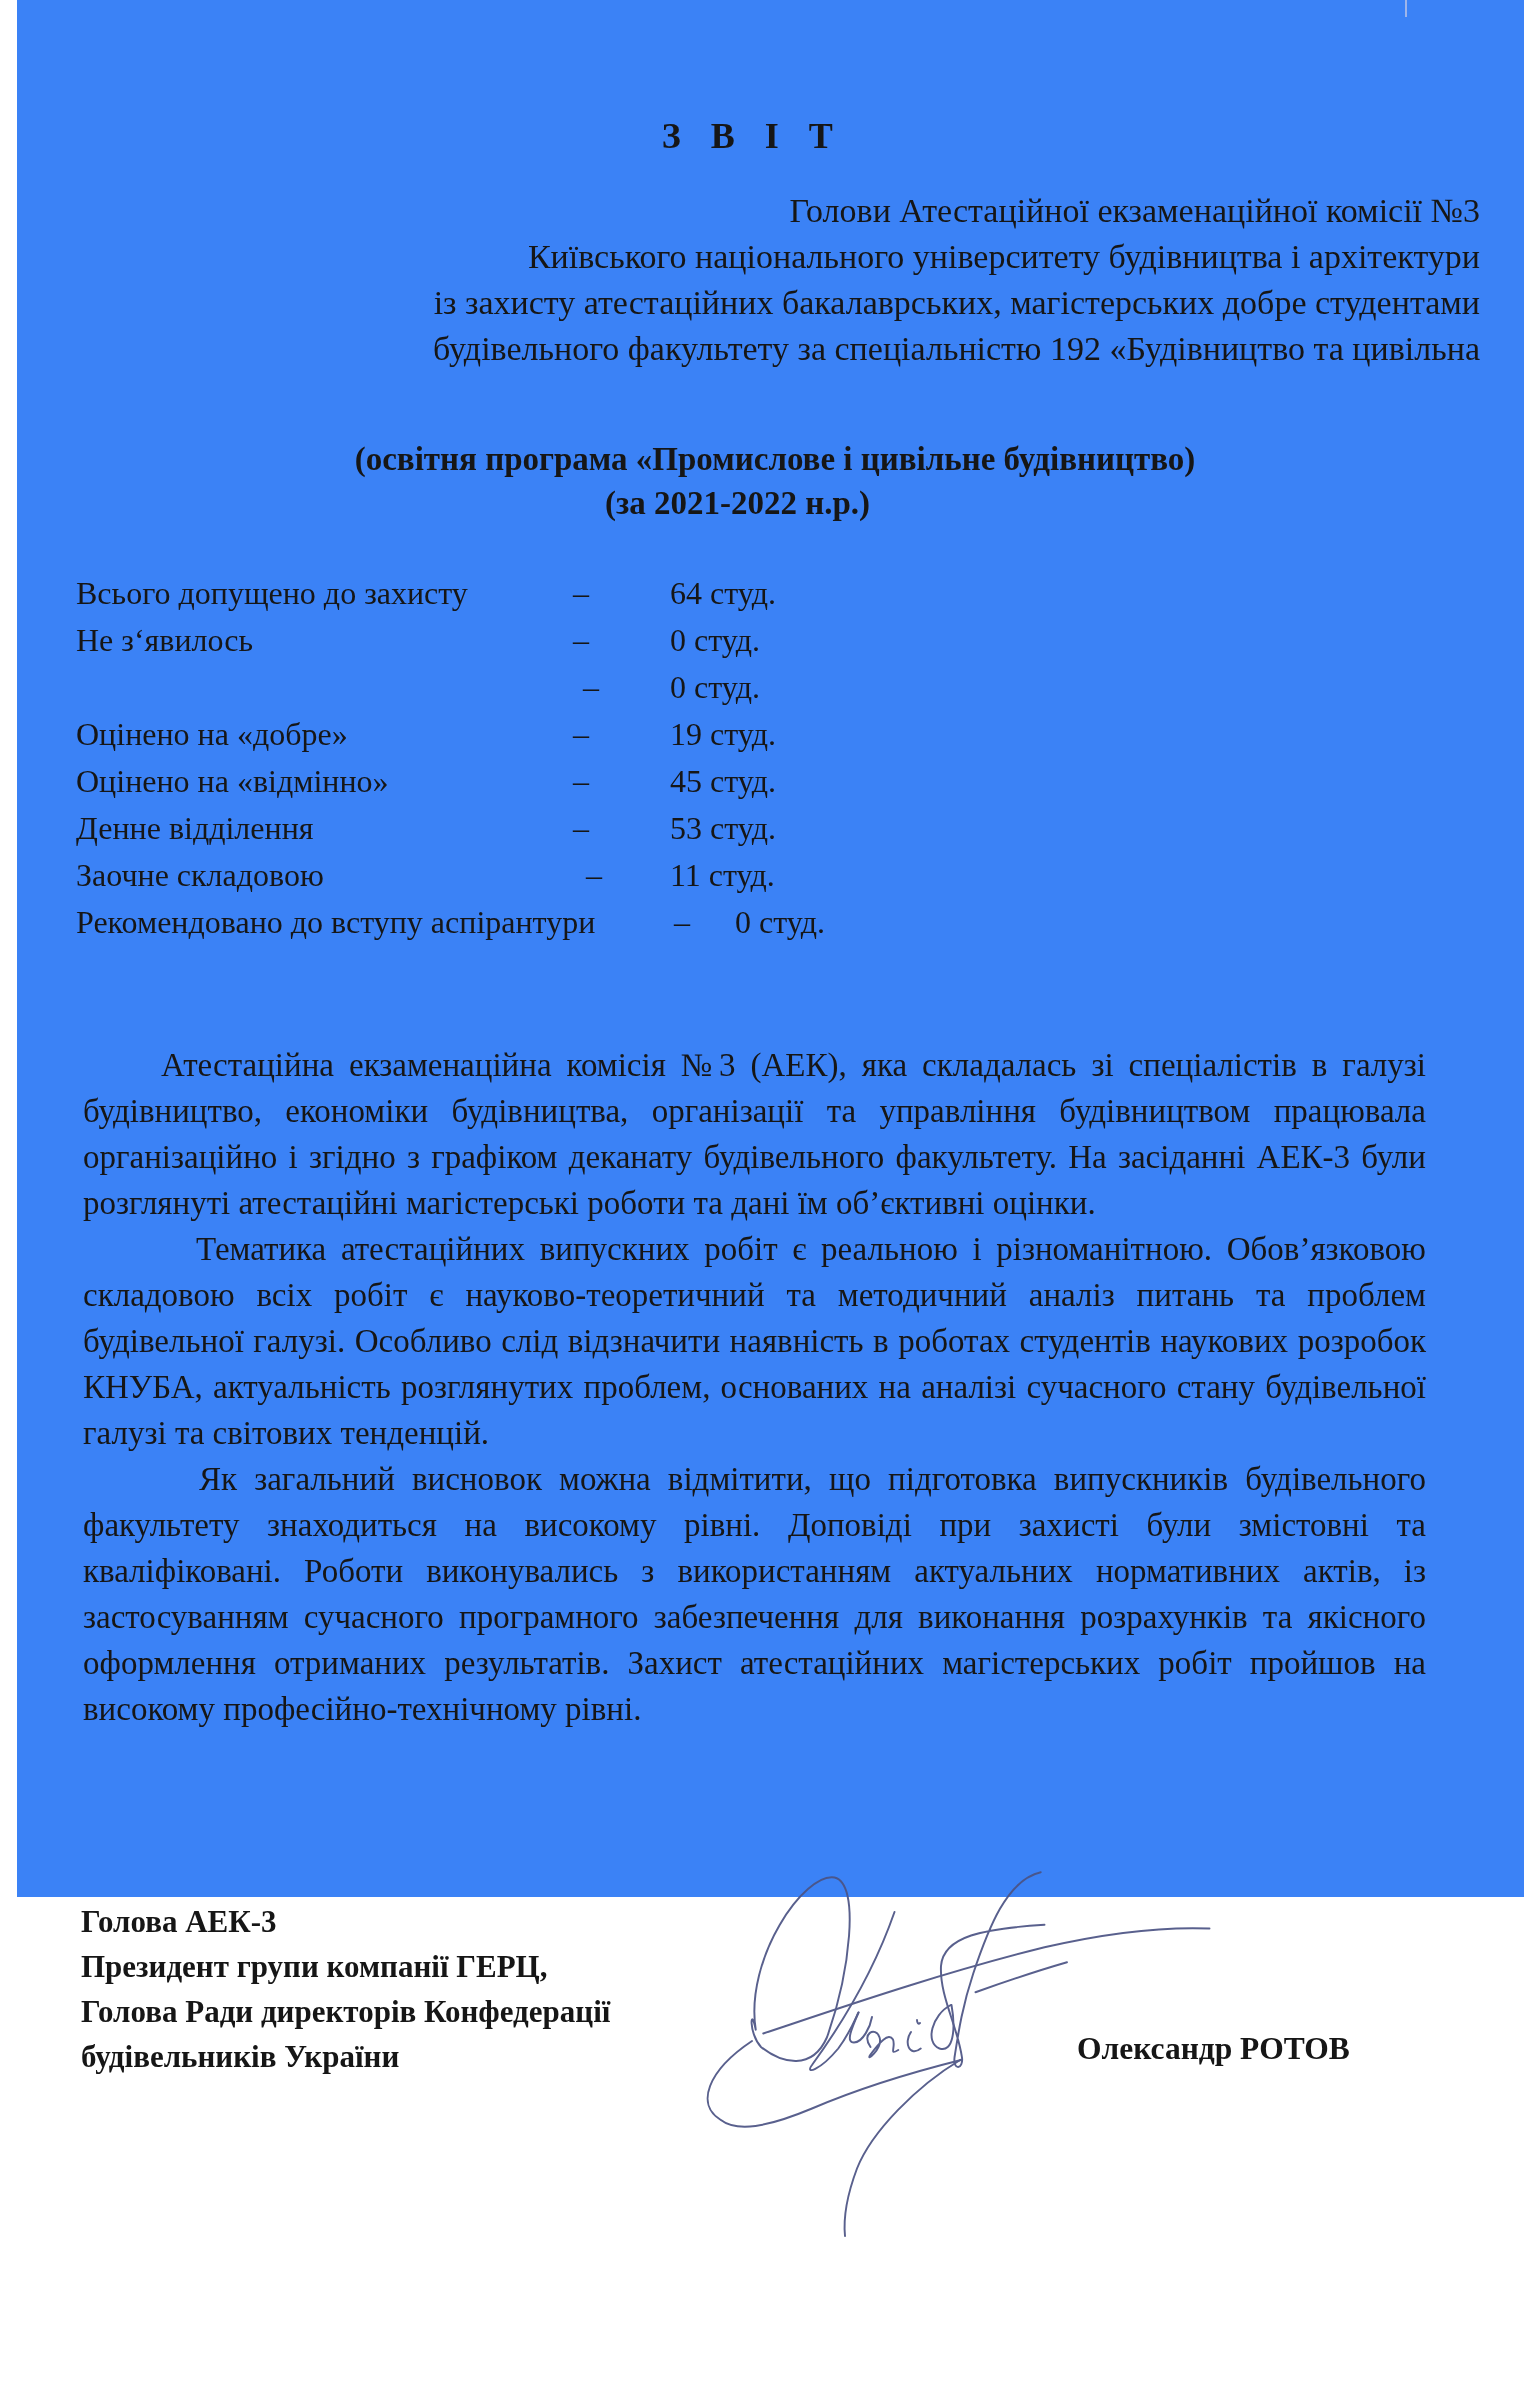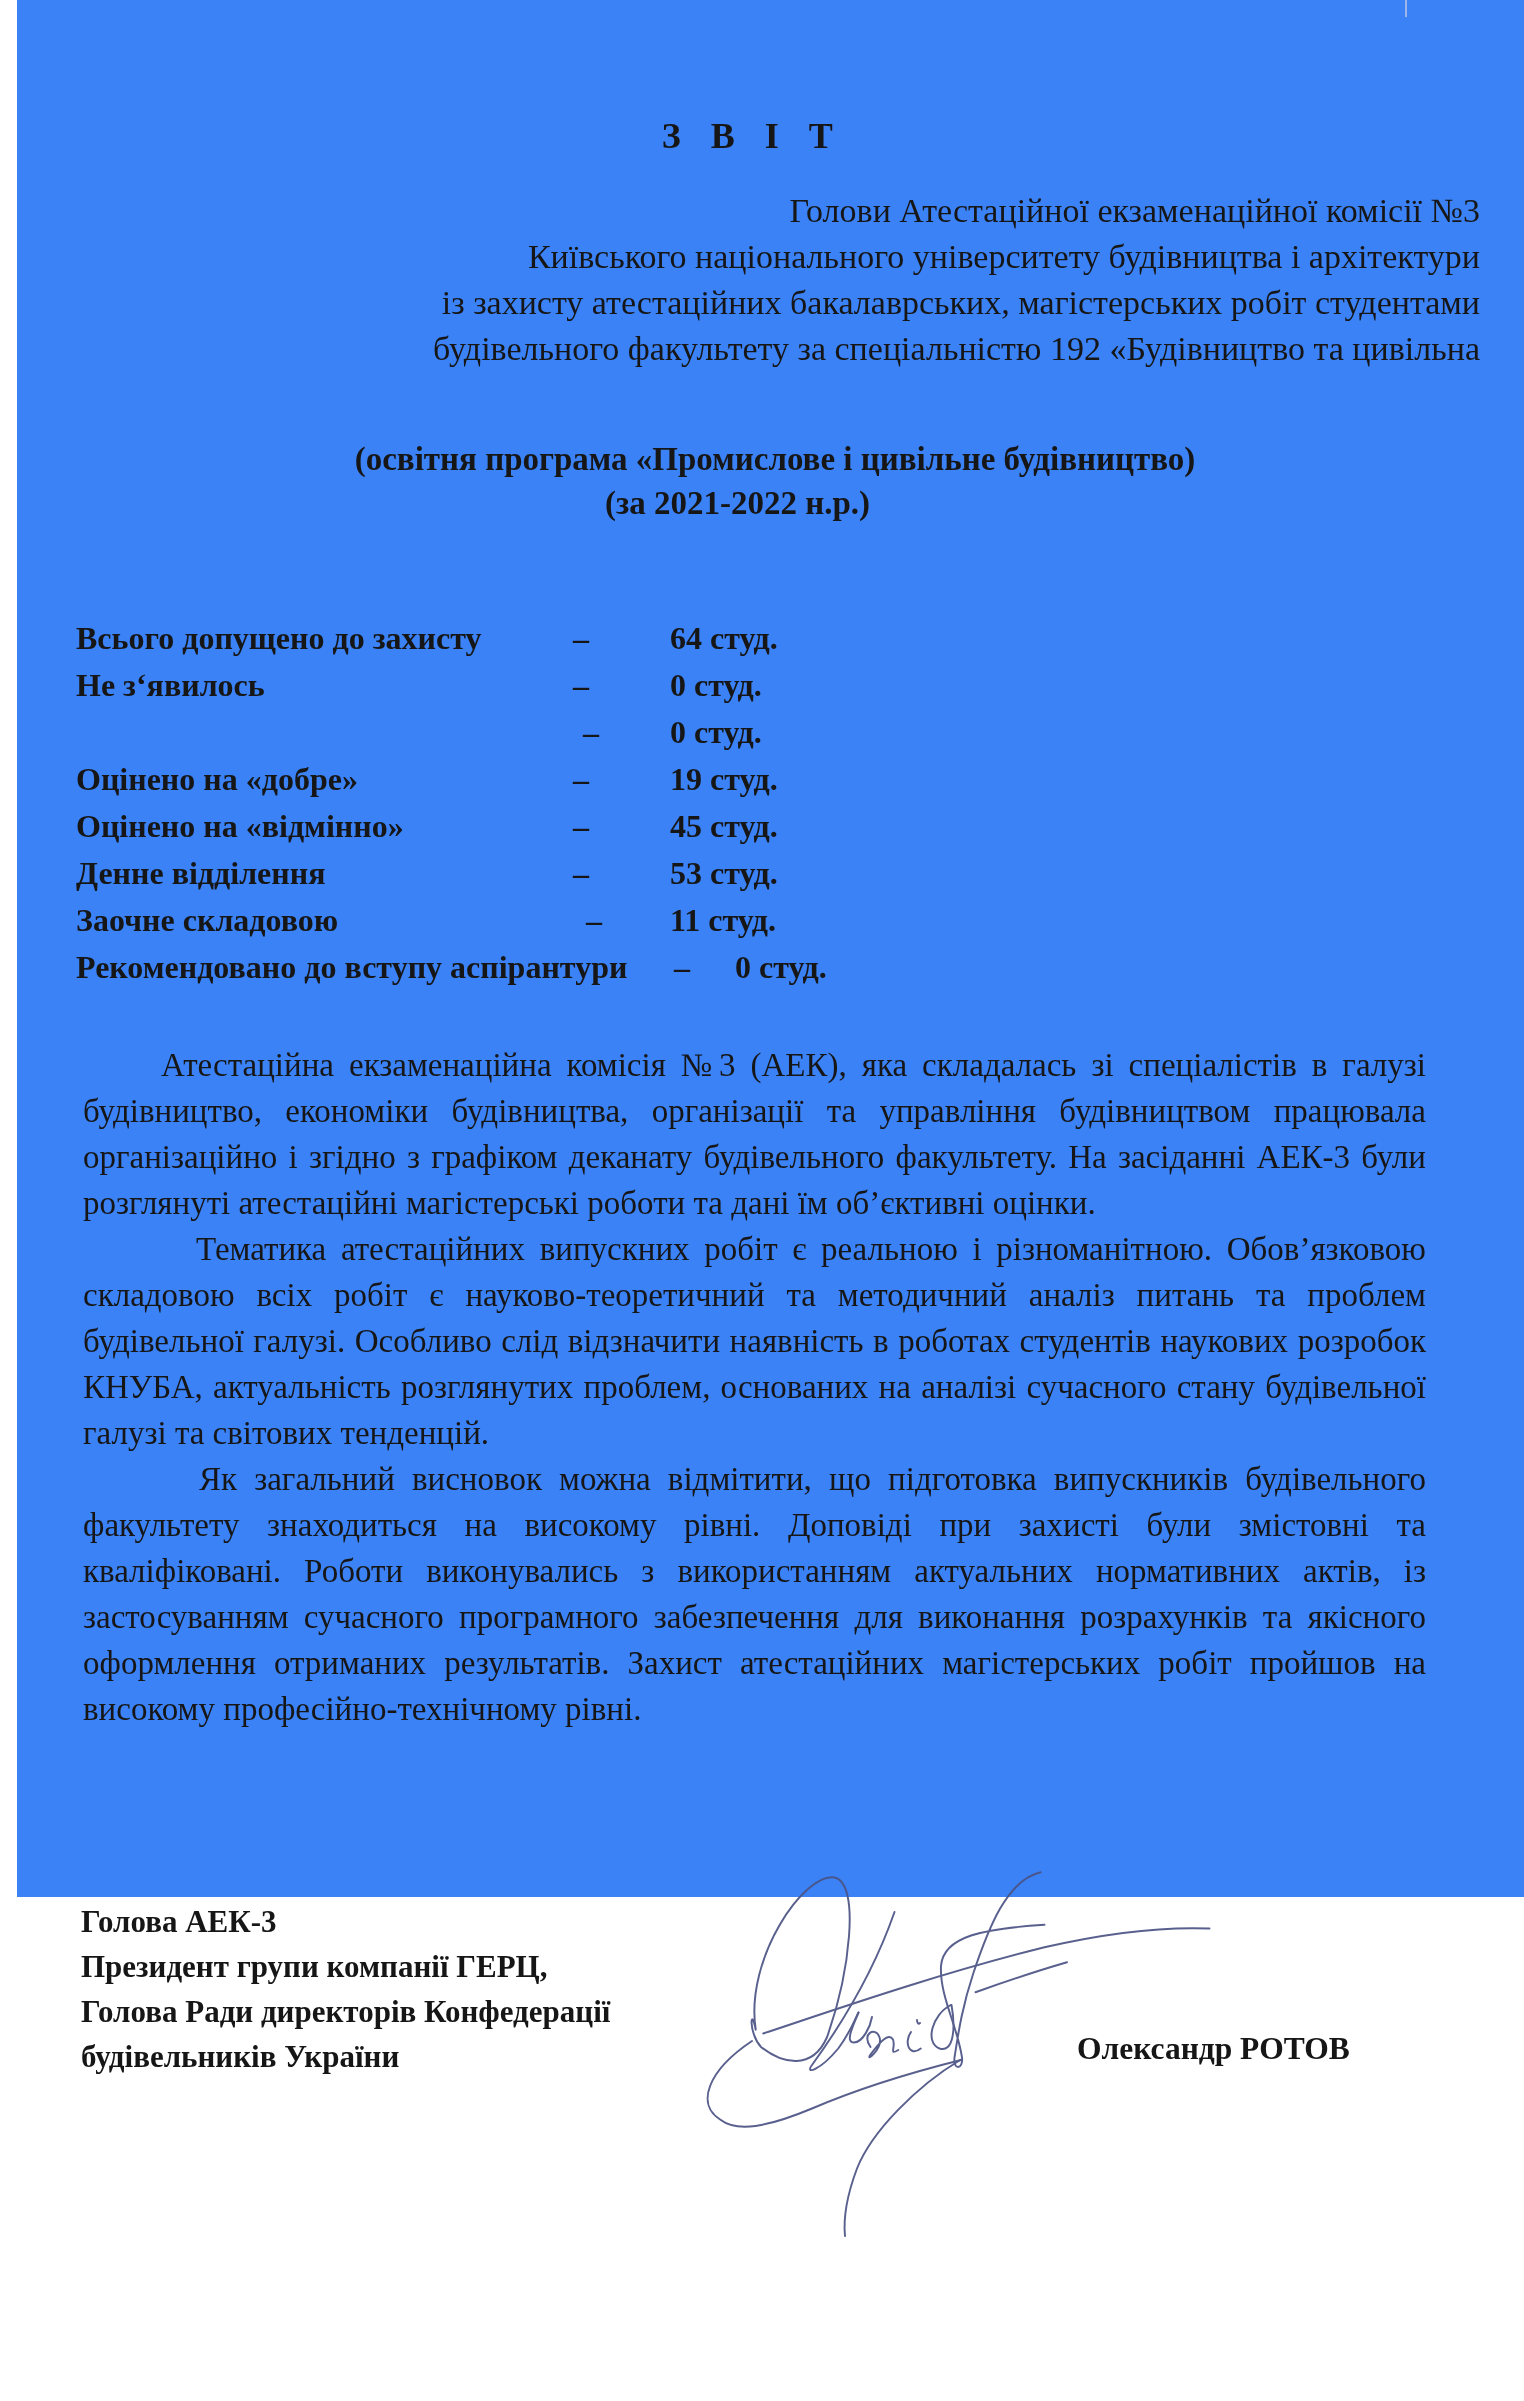--- a/index.html
+++ b/index.html
@@ -63,23 +63,22 @@
     }
     .hb-1 { top: 437px; left: -4.5px; }
     .hb-2 { top: 481px; left: -42px; }
 
     
     .stats {
       position: absolute;
       top: 570px;
       left: 59px;
       width: 825px;
-      font-weight: bold;
+      font-weight: normal;
       font-size: 32px;
-      margin-top: 45px;
     }
     .stat-row {
       position: relative;
       height: 47px;
       line-height: 47px;
       white-space: nowrap;
     }
     .stat-label { position: absolute; left: 0; top: 0; }
     .stat-dash  { position: absolute; top: 0; }
     .stat-value { position: absolute; top: 0; }
@@ -137,21 +136,21 @@
 <div class="page">
 
   <div class="scan-mark" style="left:1388px;top:0;width:1.5px;height:16.5px;"></div>
   <div class="scan-mark" style="left:1512px;top:2236px;width:1.5px;height:45px;opacity:0.35;"></div>
 
   <div class="doc-title">З В І Т</div>
 
   <div class="header-block">
     <span class="header-line">Голови Атестаційної екзаменаційної комісії №3</span>
     <span class="header-line">Київського національного університету будівництва і архітектури</span>
-    <span class="header-line">із захисту атестаційних бакалаврських, магістерських  робіт студентами</span>
+    <span class="header-line">із захисту атестаційних бакалаврських, магістерських  добре студентами</span>
     <span class="header-line">будівельного факультету за спеціальністю 192 «Будівництво та цивільна</span>
   </div>
 
   <div class="header-bold hb-1">(освітня програма «Промислове і цивільне будівництво)</div>
   <div class="header-bold hb-2">(за 2021-2022 н.р.)</div>
 
   <div class="stats">
     <div class="stat-row">
       <span class="stat-label">Всього допущено до захисту</span>
       <span class="stat-dash" style="left:497px">–</span>

